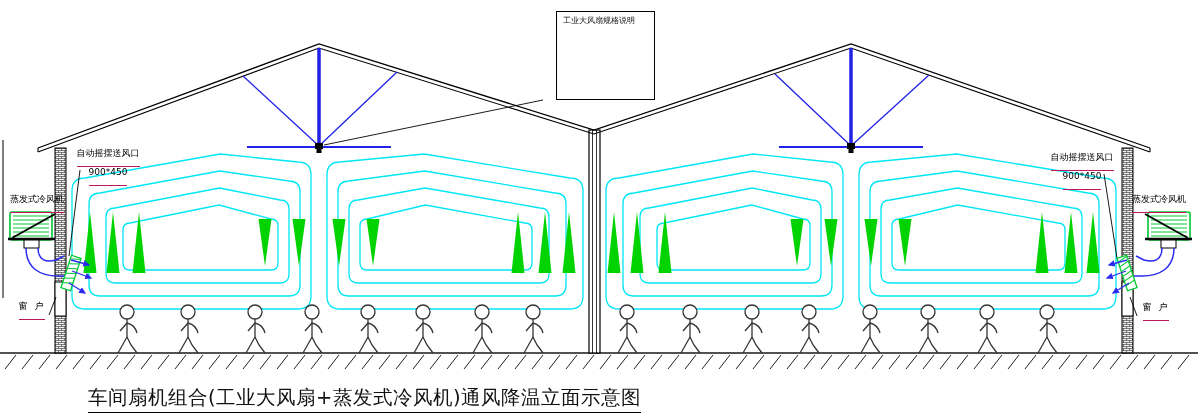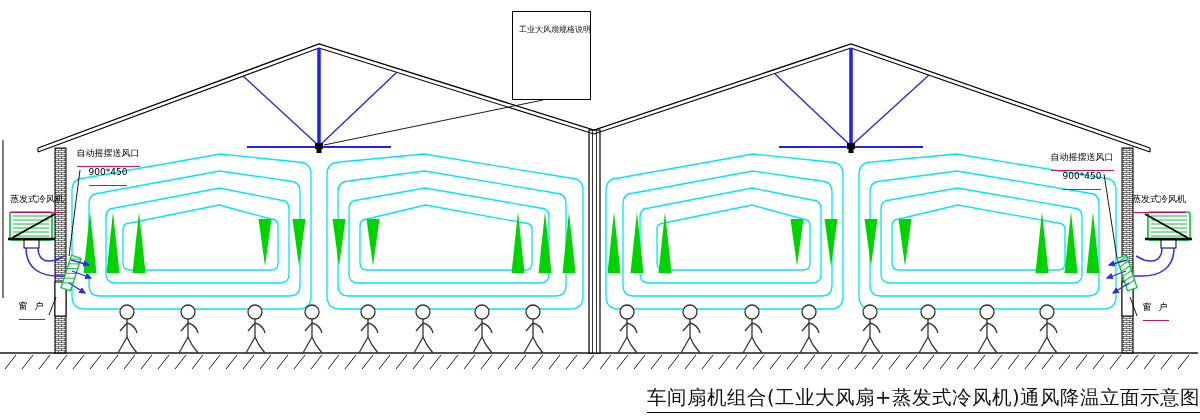--- a/index.html
+++ b/index.html
@@ -1,32 +1,32 @@
 <!DOCTYPE html>
 <html><head>
 <meta charset="utf-8">
 <style>
   html,body{margin:0;padding:0;background:#fff;}
   .canvas{position:relative;width:1200px;height:420px;background:#fff;overflow:hidden;
           font-family:"DejaVu Sans",sans-serif;color:#111;}
   svg{position:absolute;left:0;top:0;}
-  .specbox{position:absolute;left:512px;top:11px;width:79px;height:89px;
+  .specbox{position:absolute;left:556px;top:11px;width:99px;height:89px;
            border:1px solid #000;background:#fff;box-sizing:border-box;
-           padding:12px 2px 0 6px;font:8px/11.4px "DejaVu Sans Mono",monospace;
+           padding:3px 2px 0 6px;font:8px/11.4px "DejaVu Sans Mono",monospace;
            white-space:nowrap;z-index:5;}
   .lbl{position:absolute;font-size:9px;line-height:10px;color:#000;z-index:4;
        text-align:center;white-space:nowrap;}
   .lbl .ul{display:inline-block;border-bottom:1px solid #be185d;padding-bottom:8px;}
   .outlet-l{left:62px;top:148px;width:92px;}
   .outlet-r{left:1036px;top:152px;width:92px;}
   .cooler-l{left:6px;top:194px;width:62px;}
   .cooler-r{left:1128px;top:194px;width:62px;}
   .window-l{left:12px;top:301px;width:40px;letter-spacing:2px;}
   .window-r{left:1134px;top:302px;width:44px;letter-spacing:2px;}
-  .maintitle{position:absolute;left:80px;right:0;top:384px;text-align:right;z-index:4;}
+  .maintitle{position:absolute;left:88px;right:0;top:384px;text-align:left;z-index:4;}
   .maintitle span{display:inline-block;font-size:19.5px;letter-spacing:0.5px;
                   border-bottom:1.5px solid #000;padding-bottom:1px;}
 </style>
 </head>
 <body>
 
 <div class="canvas">
   <svg id="diagram" width="1200" height="420" viewBox="0 0 1200 420">
       <defs>
         <pattern id="brick" width="6" height="4" patternUnits="userSpaceOnUse">

